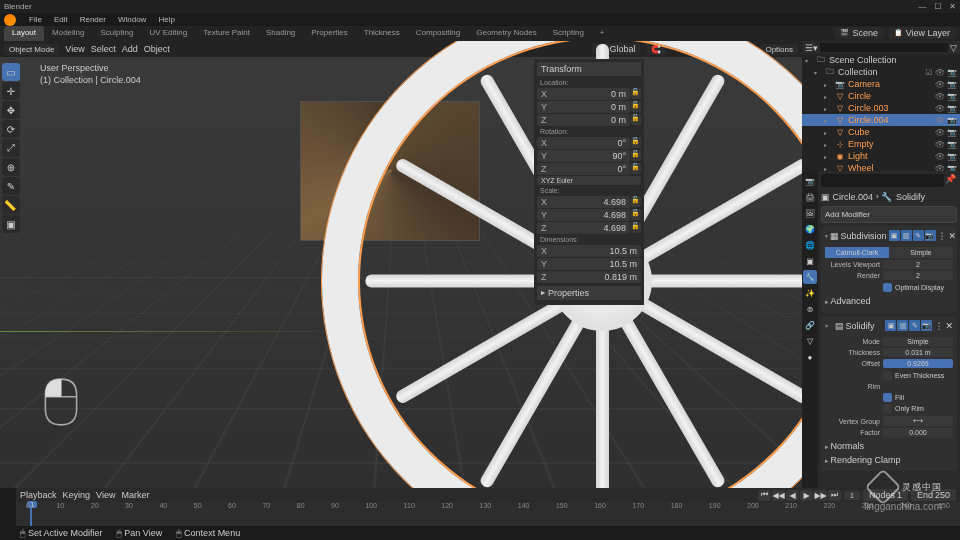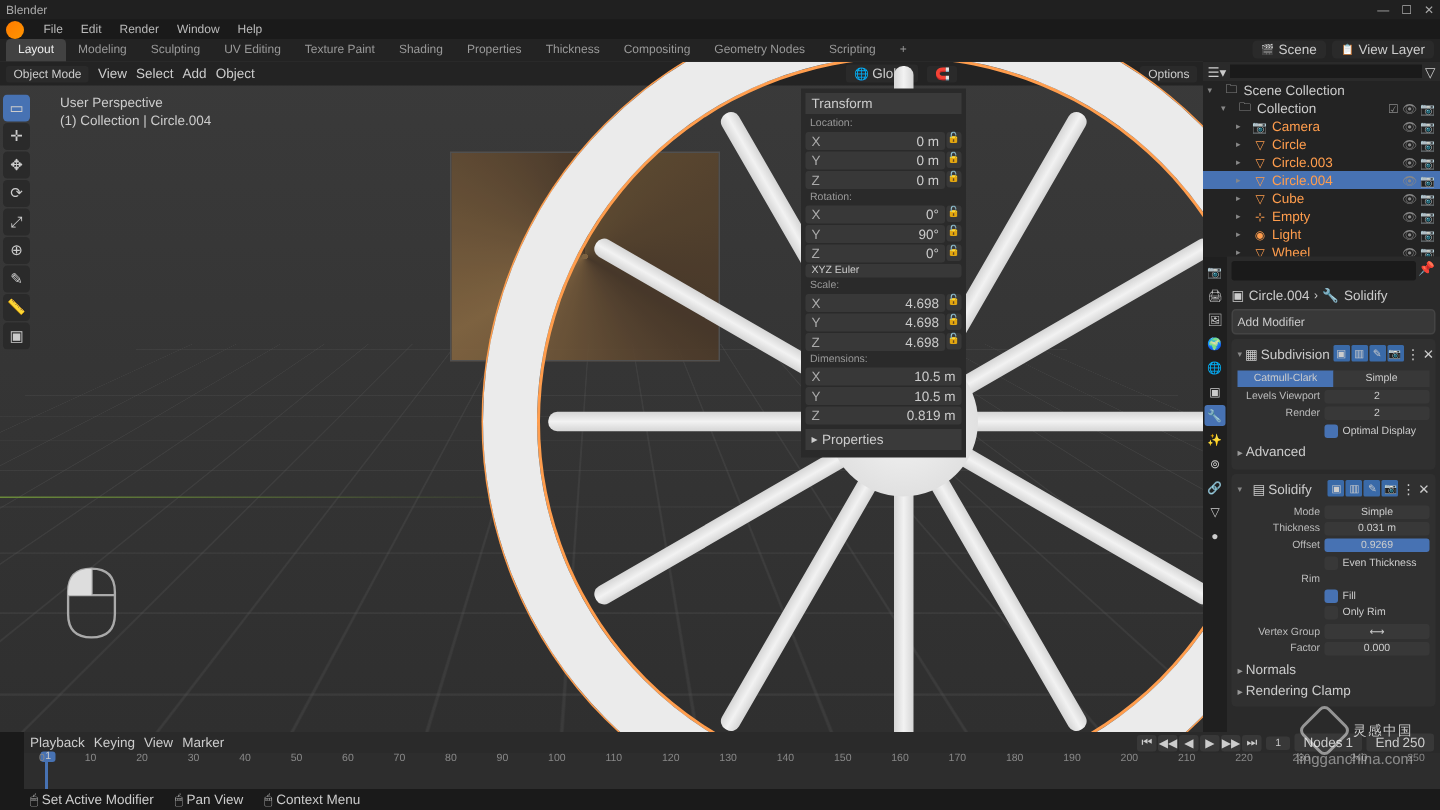--- a/index.html
+++ b/index.html
@@ -141,21 +141,21 @@
 <div class="main">
   <div class="viewport">
     <div class="vp-header">
       <span class="vp-hdr-item">Object Mode</span>
       <span>View</span>
       <span>Select</span>
       <span>Add</span>
       <span>Object</span>
       <span style="margin-left:auto" class="vp-hdr-item">🌐 <span>Global</span></span>
       <span class="vp-hdr-item">🧲</span>
-      <span style="margin-left:116px" class="vp-hdr-item">Options</span>
+      <span style="margin-left:88px" class="vp-hdr-item">Options</span>
     </div>
     <div class="grid-floor"></div>
     <div class="axis-y"></div>
     <div class="ref-img"></div>
     <div class="wheel">
       <div class="wheel-rim"></div>
       <div class="spoke" style="transform:rotate(0deg)"></div>
       <div class="spoke" style="transform:rotate(30deg)"></div>
       <div class="spoke" style="transform:rotate(60deg)"></div>
       <div class="spoke" style="transform:rotate(90deg)"></div>

